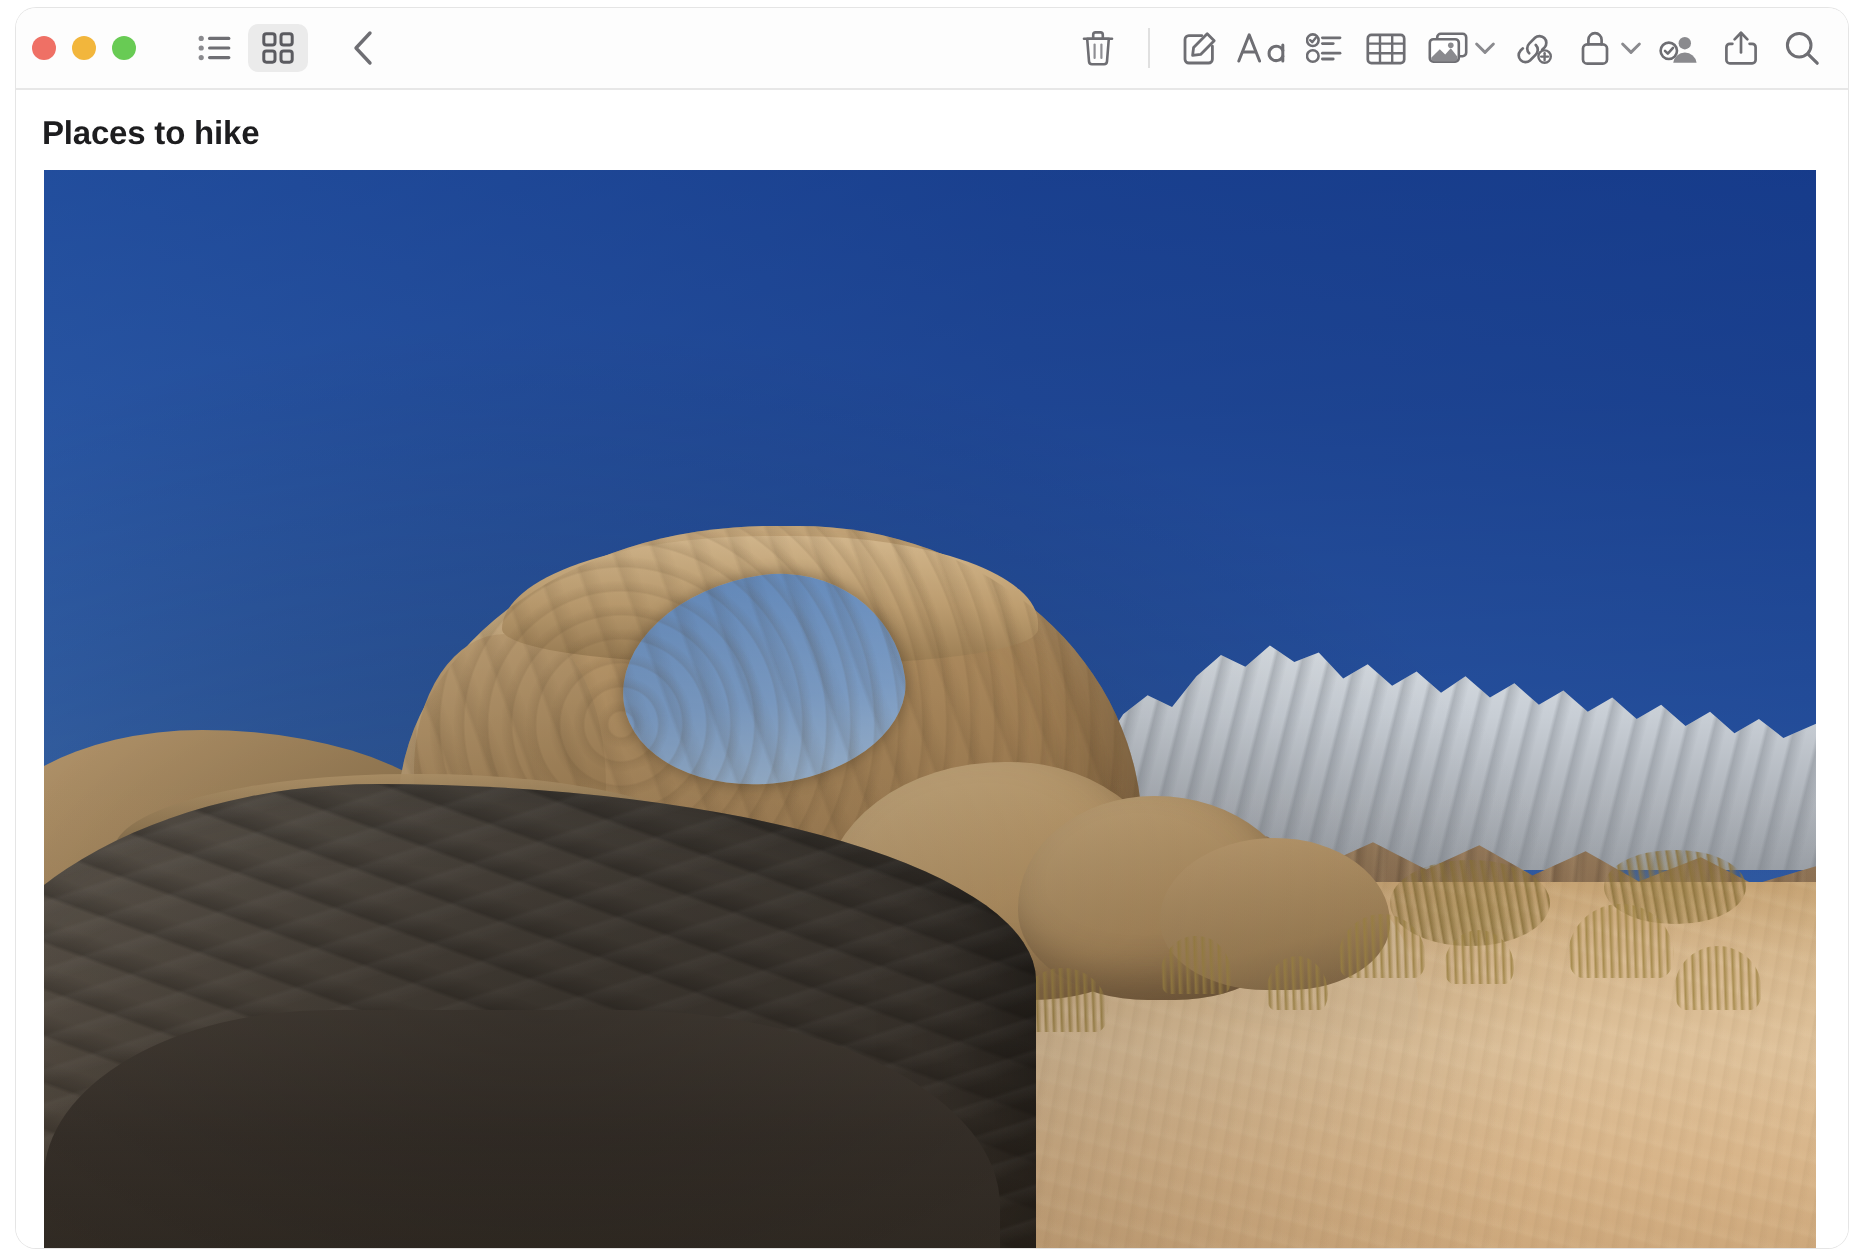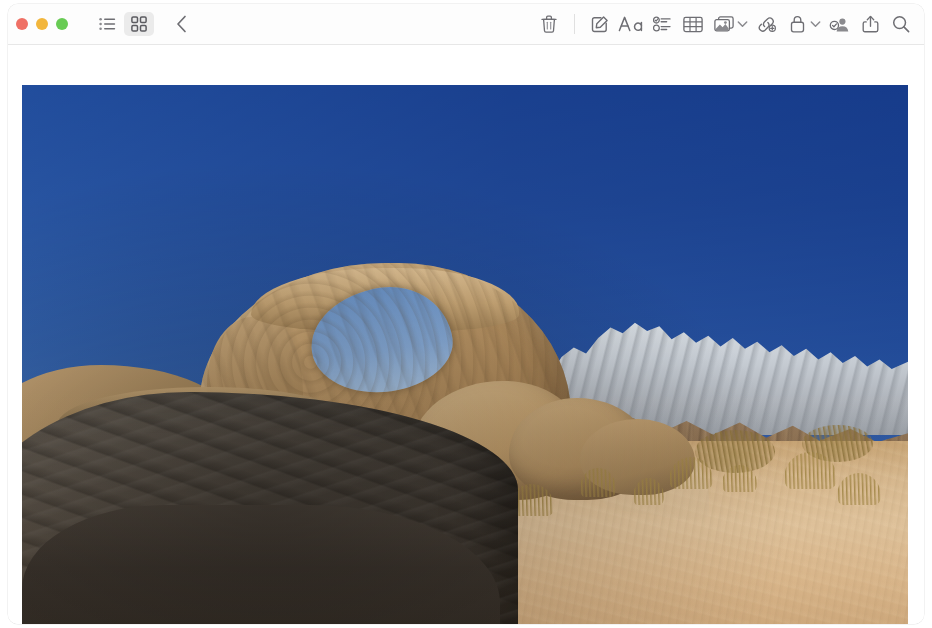--- a/index.html
+++ b/index.html
@@ -573,20 +573,21 @@
             <path d="M11.9 11.9 L16.6 16.6" stroke="#6e6e73" stroke-width="1.6" stroke-linecap="round"></path>
           </svg>
         </span>
       </button>
 
     </div>
   </div>
 
   <div class="note-body">
 
+    <div class="note-title">Places to hike</div>
 
     <div class="photo-frame">
       <div class="scene">
         <div class="sky"></div>
         <div class="sierra"></div>
         <div class="sierra-shade"></div>
         <div class="foothills"></div>
         <div class="foothills-tex"></div>
 
         <div class="sand2"></div>

